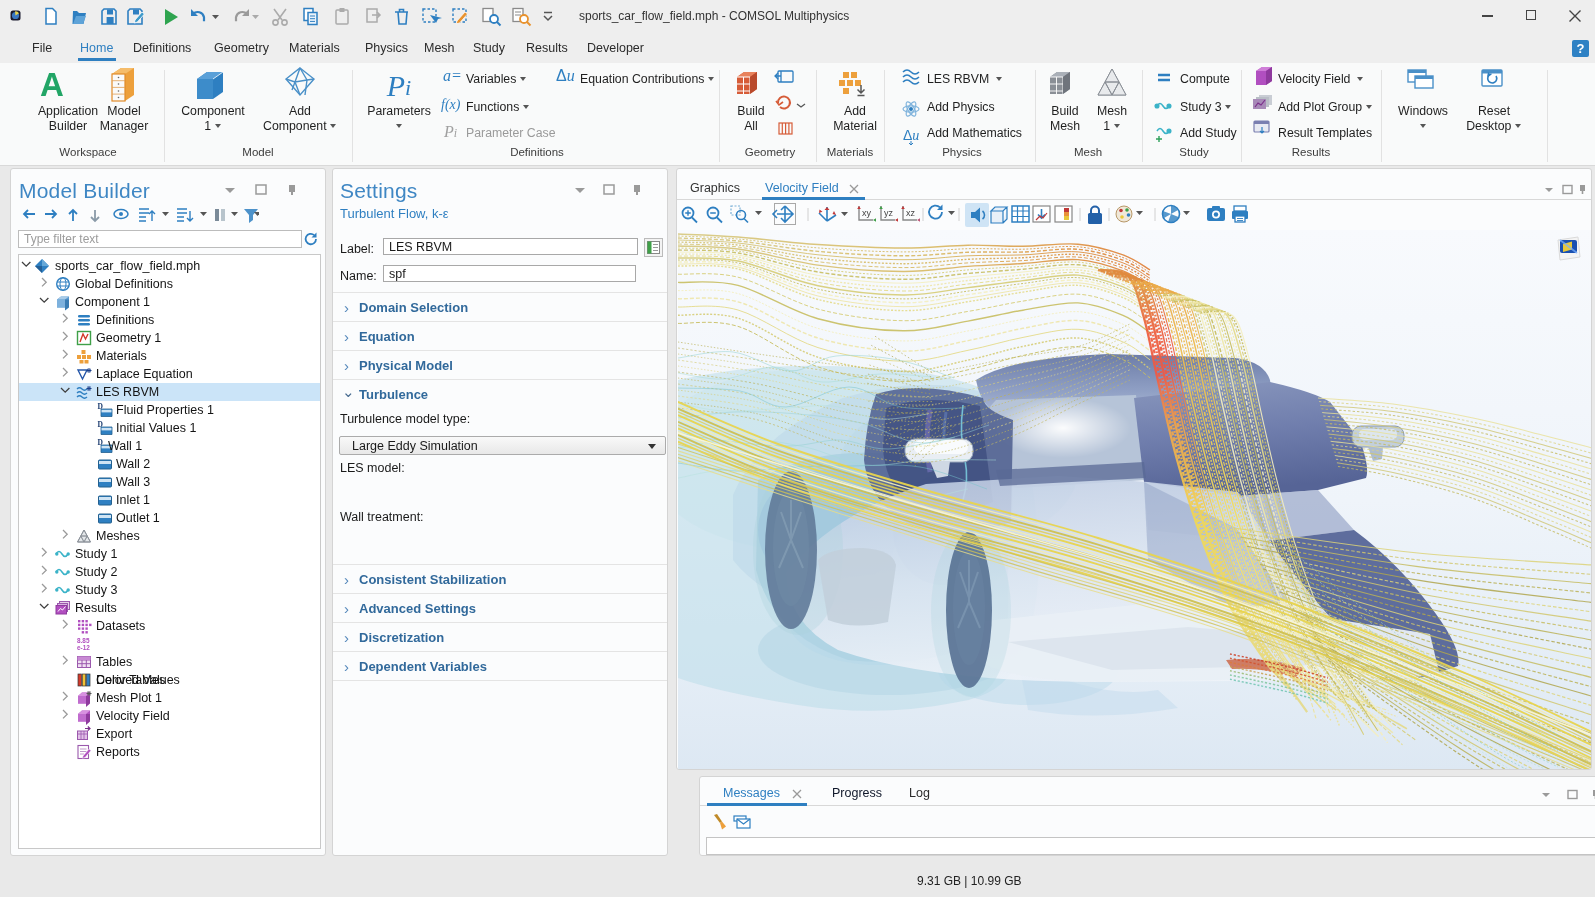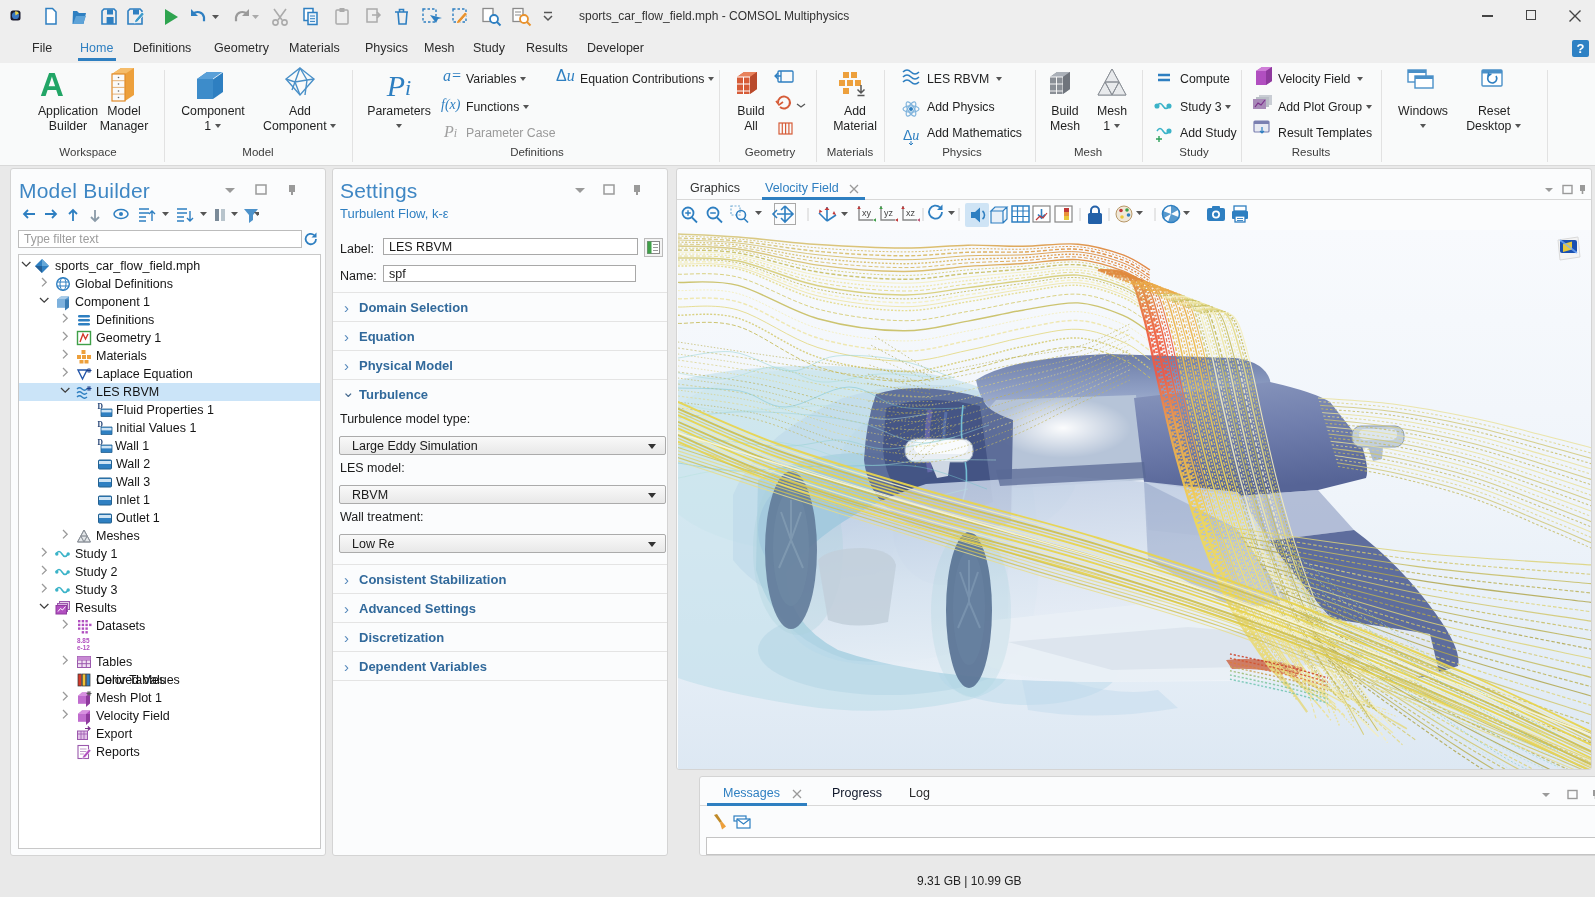--- a/index.html
+++ b/index.html
@@ -574,21 +574,21 @@
     <div class="ti" style="left:36px;top:4px;">sports_car_flow_field.mph</div>
     <div class="ti" style="left:56px;top:22px;">Global Definitions</div>
     <div class="ti" style="left:56px;top:40px;">Component 1</div>
     <div class="ti" style="left:77px;top:58px;">Definitions</div>
     <div class="ti" style="left:77px;top:76px;">Geometry 1</div>
     <div class="ti" style="left:77px;top:94px;">Materials</div>
     <div class="ti" style="left:77px;top:112px;">Laplace Equation</div>
     <div class="ti" style="left:77px;top:130px;">LES RBVM</div>
     <div class="ti" style="left:97px;top:148px;">Fluid Properties 1</div>
     <div class="ti" style="left:97px;top:166px;">Initial Values 1</div>
-    <div class="ti" style="left:96px;top:184px;">Wall 1</div>
+    <div class="ti" style="left:89px;top:184px;">Wall 1</div>
     <div class="ti" style="left:97px;top:202px;">Wall 2</div>
     <div class="ti" style="left:97px;top:220px;">Wall 3</div>
     <div class="ti" style="left:97px;top:238px;">Inlet 1</div>
     <div class="ti" style="left:97px;top:256px;">Outlet 1</div>
     <div class="ti" style="left:77px;top:274px;">Meshes</div>
     <div class="ti" style="left:56px;top:292px;">Study 1</div>
     <div class="ti" style="left:56px;top:310px;">Study 2</div>
     <div class="ti" style="left:56px;top:328px;">Study 3</div>
     <div class="ti" style="left:56px;top:346px;">Results</div>
     <div class="ti" style="left:77px;top:364px;">Datasets</div>
@@ -619,23 +619,21 @@
   </svg>
   <div class="abs" style="left:7px;top:100px;">Name:</div>
   <div class="abs" style="left:50px;top:96px;width:253px;height:17px;background:#fff;border:1px solid #a8a8a8;line-height:16px;padding-left:5px;">spf</div>
   <div class="sech" style="top:123px;"><span class="chv">›</span>Domain Selection</div>
   <div class="sech" style="top:152px;"><span class="chv">›</span>Equation</div>
   <div class="sech" style="top:181px;"><span class="chv">›</span>Physical Model</div>
   <div class="sech" style="top:210px;"><span class="chv2">⌄</span>Turbulence</div>
   <div class="abs" style="left:7px;top:243px;">Turbulence model type:</div>
   <div class="dd" style="top:267px;">Large Eddy Simulation</div>
   <div class="abs" style="left:7px;top:292px;">LES model:</div>
-  <div class="dd" style="top:316px;">RBVM</div>
   <div class="abs" style="left:7px;top:341px;">Wall treatment:</div>
-  <div class="dd" style="top:365px;">Low Re</div>
   <div class="sech" style="top:395px;"><span class="chv">›</span>Consistent Stabilization</div>
   <div class="sech" style="top:424px;"><span class="chv">›</span>Advanced Settings</div>
   <div class="sech" style="top:453px;"><span class="chv">›</span>Discretization</div>
   <div class="sech" style="top:482px;"><span class="chv">›</span>Dependent Variables</div>
   <div class="abs" style="left:0;top:511px;width:334px;border-top:1px solid #e4e4e4;"></div>
 </div>
 <div class="panel" id="gfxpanel" style="left:676px;top:168px;width:916px;height:602px;overflow:hidden;">
   <div class="abs" style="left:13px;top:12px;font-size:12.5px;color:#333;">Graphics</div>
   <div class="abs" style="left:88px;top:12px;font-size:12.5px;color:#2e7fc1;">Velocity Field</div>
   <svg class="abs" style="left:172px;top:15px;" width="10" height="10" viewBox="0 0 10 10">

